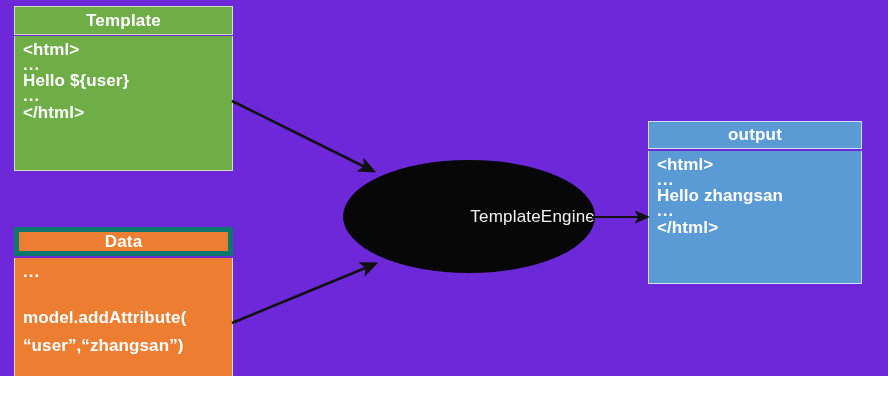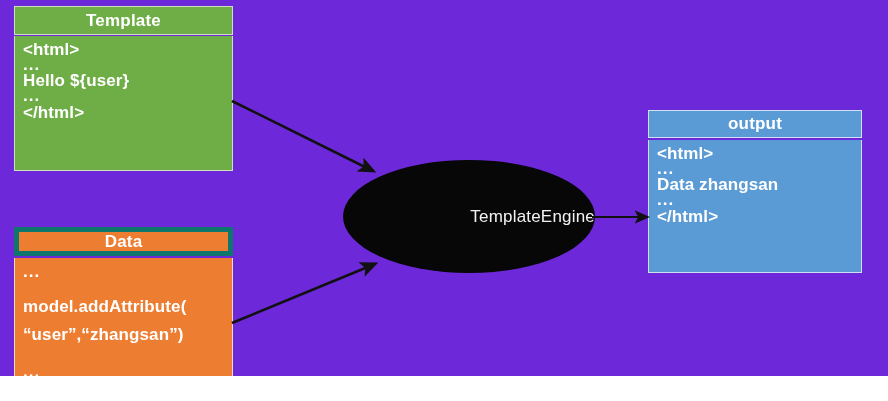--- a/index.html
+++ b/index.html
@@ -94,21 +94,21 @@
     background: #ED7D31;
     border: 1px solid #f3d9c4;
     border-top: none;
     margin-top: 2px;
     height: 135px;
   }
 
   
   #output-box {
     left: 648px;
-    top: 110px;
+    top: 121px;
     width: 214px;
     height: 163px;
   }
   #output-box .box-header {
     background: #5B9BD5;
     border: 1px solid #cfe0f2;
     height: 28px;
   }
   #output-box .box-body {
     background: #5B9BD5;
@@ -184,36 +184,36 @@
       <div class="code-line">Hello ${user}</div>
       <div class="code-line dots">...</div>
       <div class="code-line">&lt;/html&gt;</div>
     </div>
   </div>
 
   <div class="box" id="data-box">
     <div class="box-header">Data</div>
     <div class="box-body">
       <div class="code-line dots" style="margin-top:2px">...</div>
-      <div class="code-line" style="margin-top:19px">model.addAttribute(</div>
+      <div class="code-line" style="margin-top:30px">model.addAttribute(</div>
       <div class="code-line" style="margin-top:11px">“user”,“zhangsan”)</div>
       <div class="code-line dots" style="margin-top:22px">...</div>
     </div>
   </div>
 
   <div id="engine-ellipse">
     <span class="engine-label">TemplateEngine</span>
   </div>
 
   <div class="box" id="output-box">
     <div class="box-header">output</div>
     <div class="box-body">
       <div class="code-line">&lt;html&gt;</div>
       <div class="code-line dots">...</div>
-      <div class="code-line">Data zhangsan</div>
+      <div class="code-line">Hello zhangsan</div>
       <div class="code-line dots">...</div>
       <div class="code-line">&lt;/html&gt;</div>
     </div>
   </div>
 
   <svg id="arrow-layer" viewBox="0 0 888 401">
     <defs>
       <marker id="head" markerWidth="7" markerHeight="7" refX="5.6" refY="3" orient="auto">
         <path d="M0,0 L7,3 L0,6 L1.6,3 Z" fill="#111111"></path>
       </marker>

